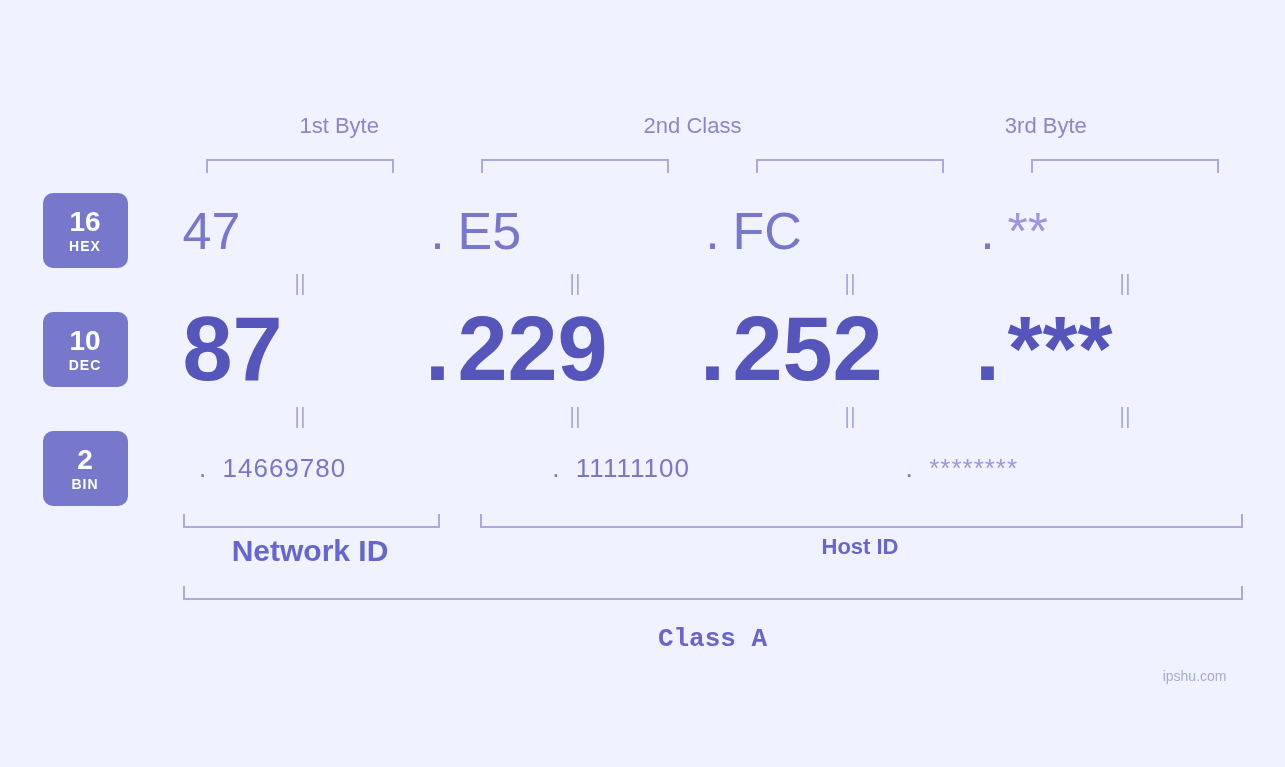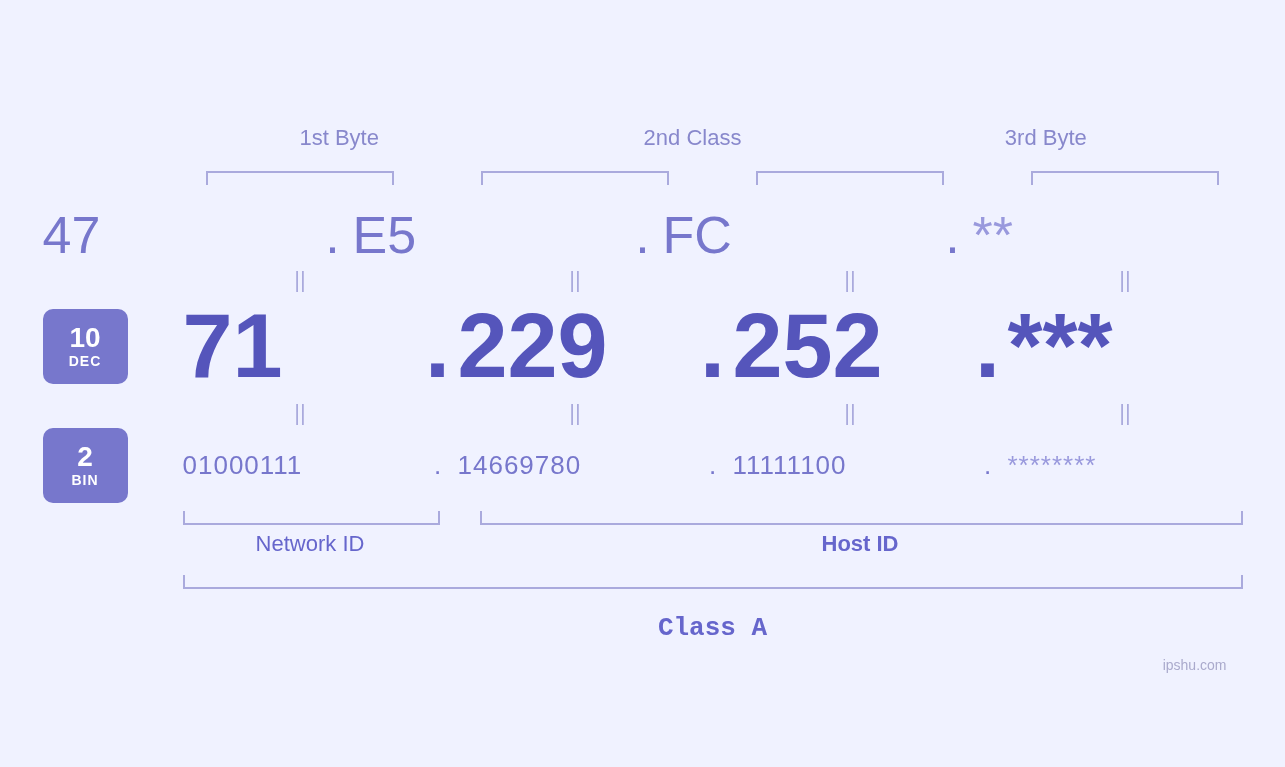--- a/index.html
+++ b/index.html
@@ -169,22 +169,22 @@
 
     .bottom-labels {
       display: flex;
       margin-top: 6px;
     }
 
     .label-net {
       flex: 1;
       text-align: center;
       color: #6666cc;
-      font-size: 22px;
-      font-weight: normal;
+      font-size: 30px;
+      font-weight: bold;
     }
 
     .label-host {
       flex: 1;
       text-align: center;
       color: #6666cc;
       font-size: 22px;
       font-weight: bold;
     }
 
@@ -240,20 +240,24 @@
     <div class="bracket-cell">
       <div class="bracket-top"></div>
     </div>
     <div style="flex:0 0 40px;"></div>
     <div class="bracket-cell">
       <div class="bracket-top"></div>
     </div>
   </div>
 
   <div class="base-row">
+    <div class="badge">
+      <span class="badge-num">16</span>
+      <span class="badge-label">HEX</span>
+    </div>
     <div class="values-area">
       <div class="val-cell">
         <span class="val-hex">47</span>
       </div>
       <div class="val-dot"><span class="dot-hex">.</span></div>
       <div class="val-cell">
         <span class="val-hex">E5</span>
       </div>
       <div class="val-dot"><span class="dot-hex">.</span></div>
       <div class="val-cell">
@@ -276,21 +280,21 @@
     <div class="eq-cell">||</div>
   </div>
 
   <div class="base-row">
     <div class="badge">
       <span class="badge-num">10</span>
       <span class="badge-label">DEC</span>
     </div>
     <div class="values-area">
       <div class="val-cell">
-        <span class="val-dec">71</span>
+        <span class="val-dec">87</span>
       </div>
       <div class="val-dot"><span class="dot-dec">.</span></div>
       <div class="val-cell">
         <span class="val-dec">229</span>
       </div>
       <div class="val-dot"><span class="dot-dec">.</span></div>
       <div class="val-cell">
         <span class="val-dec">252</span>
       </div>
       <div class="val-dot"><span class="dot-dec">.</span></div>
@@ -309,23 +313,20 @@
     <div class="eq-dot"></div>
     <div class="eq-cell">||</div>
   </div>
 
   <div class="base-row">
     <div class="badge">
       <span class="badge-num">2</span>
       <span class="badge-label">BIN</span>
     </div>
     <div class="values-area">
-      <div class="val-cell">
-        <span class="val-bin">01000111</span>
-      </div>
       <div class="val-dot"><span class="dot-bin">.</span></div>
       <div class="val-cell">
         <span class="val-bin">14669780</span>
       </div>
       <div class="val-dot"><span class="dot-bin">.</span></div>
       <div class="val-cell">
         <span class="val-bin">11111100</span>
       </div>
       <div class="val-dot"><span class="dot-bin">.</span></div>
       <div class="val-cell val-masked">

